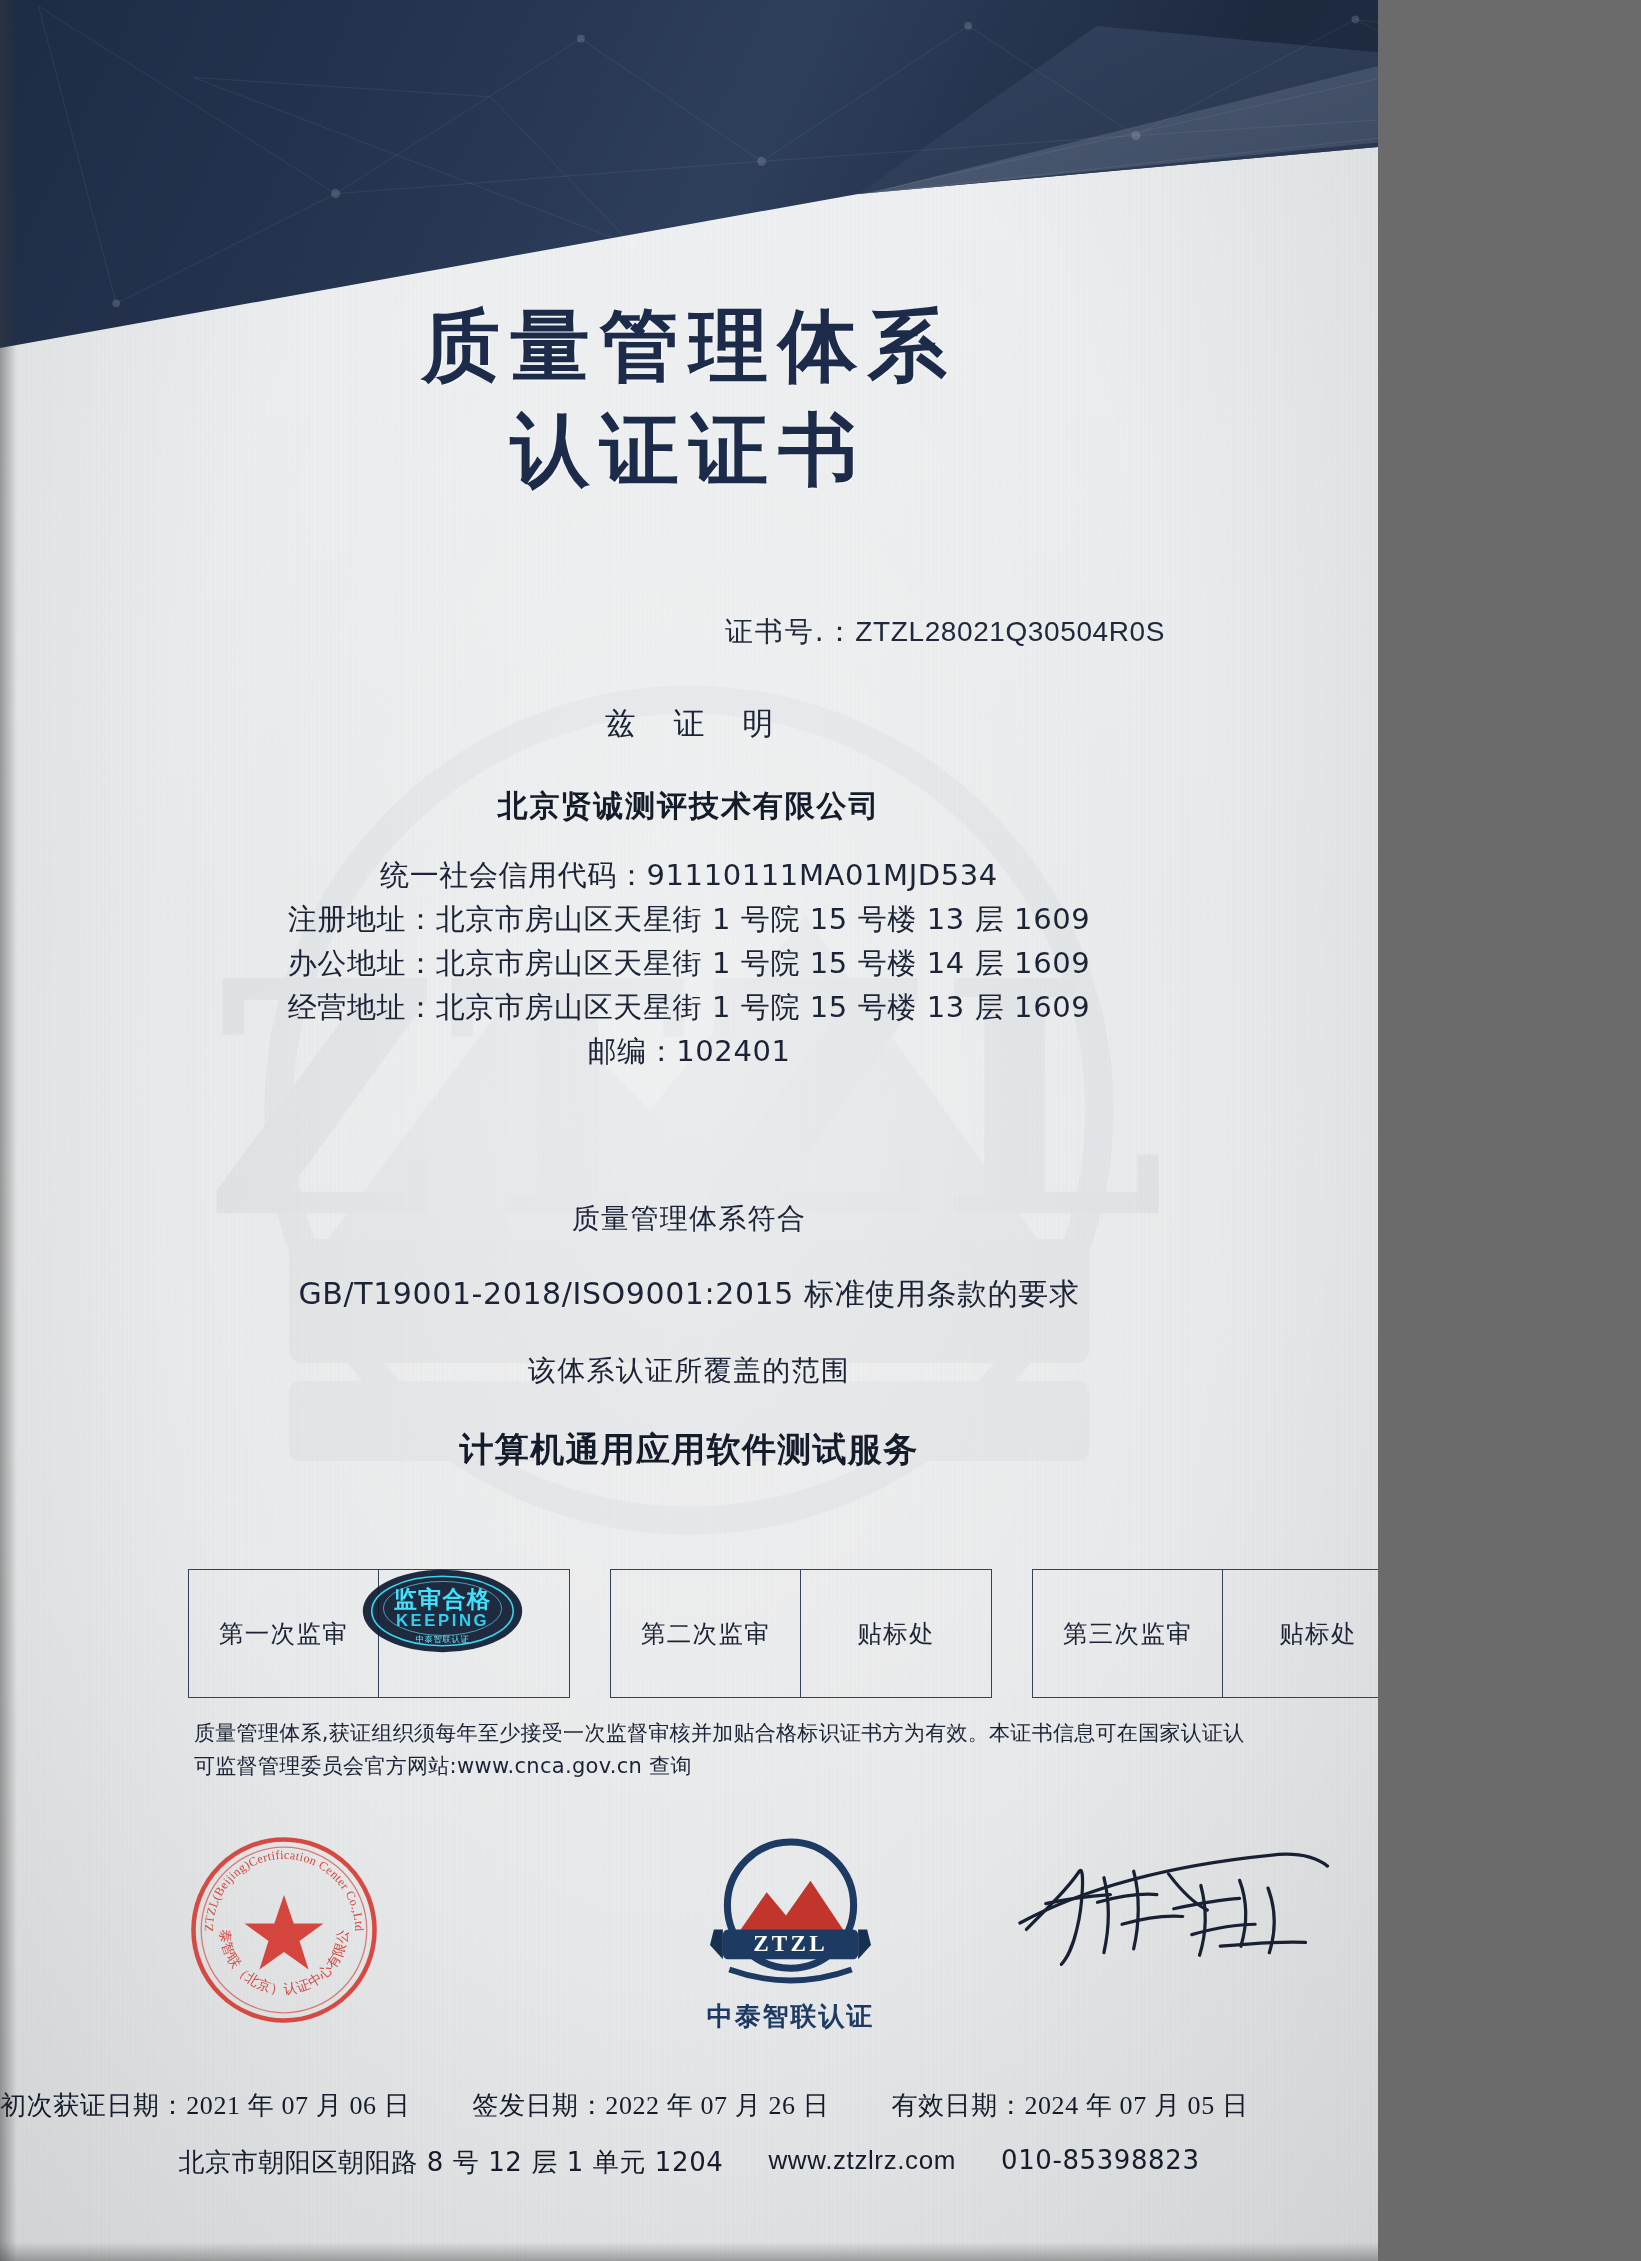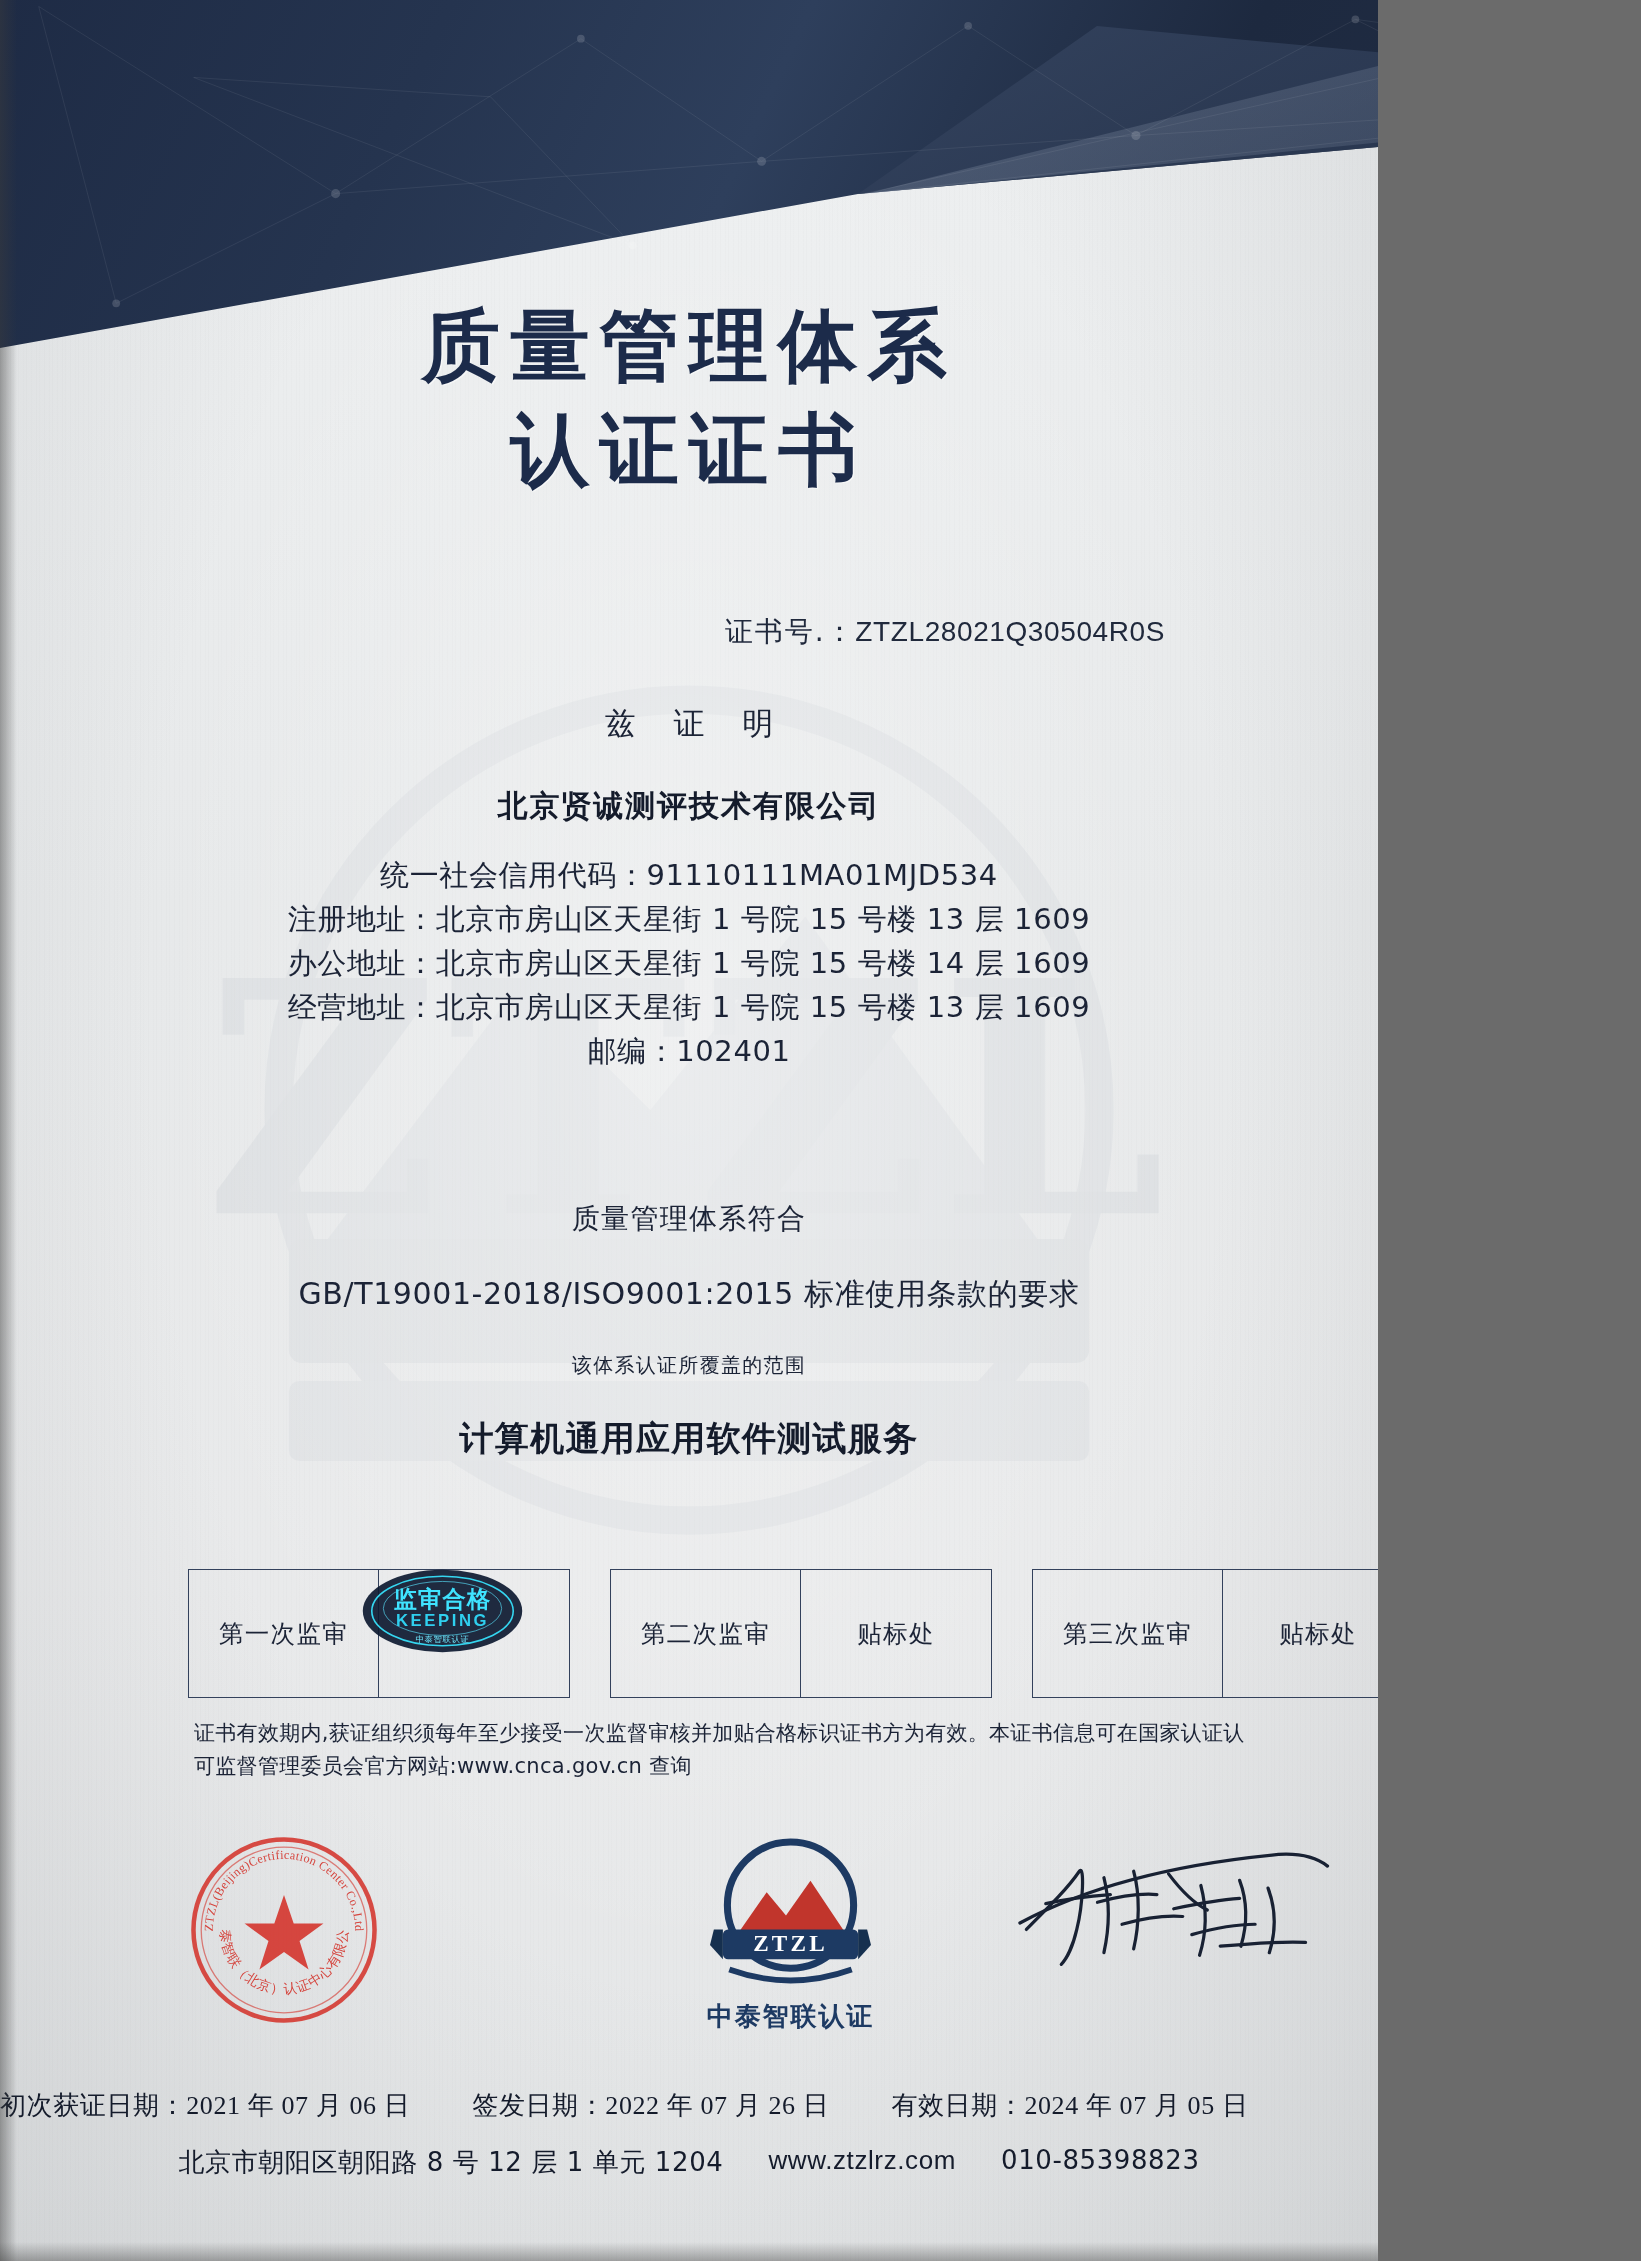--- a/index.html
+++ b/index.html
@@ -156,21 +156,21 @@
     margin-bottom: 36px;
   }
   .std-main {
     font-family: "DejaVu Sans", sans-serif;
     font-size: 30px;
     letter-spacing: 0.6px;
     margin-bottom: 37px;
   }
   .scope-label {
     font-family: Liberation Sans, sans-serif;
-    font-size: 20px;
+    font-size: 28px;
     letter-spacing: 1.3px;
     margin-bottom: 37px;
   }
   .scope-value {
     font-family: Liberation Sans, sans-serif;
     font-weight: bold;
     font-size: 34px;
     letter-spacing: 1.3px;
     color: #141b2b;
   }
@@ -386,21 +386,21 @@
   <svg class="stamp-keeping" viewBox="0 0 252 168">
     <ellipse cx="126" cy="84" rx="124" ry="64" fill="#0d1930" opacity="0.92"></ellipse>
     <ellipse cx="126" cy="84" rx="110" ry="54" fill="none" stroke="#35d6f0" stroke-width="2.5"></ellipse>
     <ellipse cx="126" cy="80" rx="92" ry="42" fill="none" stroke="#59e6ff" stroke-width="1.4" opacity="0.7"></ellipse>
     <text x="126" y="78" text-anchor="middle" font-family="DejaVu Sans, sans-serif" font-size="36" font-weight="bold" fill="#3fe3ff" letter-spacing="2">监审合格</text>
     <text x="126" y="108" text-anchor="middle" font-family="Liberation Sans, sans-serif" font-size="26" font-weight="bold" fill="#2fd0ef" letter-spacing="4">KEEPING</text>
     <text x="126" y="132" text-anchor="middle" font-family="DejaVu Sans, sans-serif" font-size="13" fill="#6fe9ff" letter-spacing="1">中泰智联认证</text>
   </svg>
 
   <div class="note">
-    <div>证书有效期内,获证组织须每年至少接受一次监督审核并加贴合格标识证书方为有效。本证书信息可在国家认证认</div>
+    <div>质量管理体系,获证组织须每年至少接受一次监督审核并加贴合格标识证书方为有效。本证书信息可在国家认证认</div>
     <div>可监督管理委员会官方网站:www.cnca.gov.cn 查询</div>
   </div>
 
   <svg class="seal-red" viewBox="0 0 300 300">
     <defs>
       <path id="arcTop" d="M 40 150 A 110 110 0 0 1 260 150"></path>
       <path id="arcBottom" d="M 52 150 A 98 98 0 0 0 248 150"></path>
     </defs>
     <circle cx="150" cy="150" r="140" fill="none" stroke="#d4342c" stroke-width="7" opacity="0.88"></circle>
     <circle cx="150" cy="150" r="128" fill="none" stroke="#d4342c" stroke-width="2" opacity="0.6"></circle>

